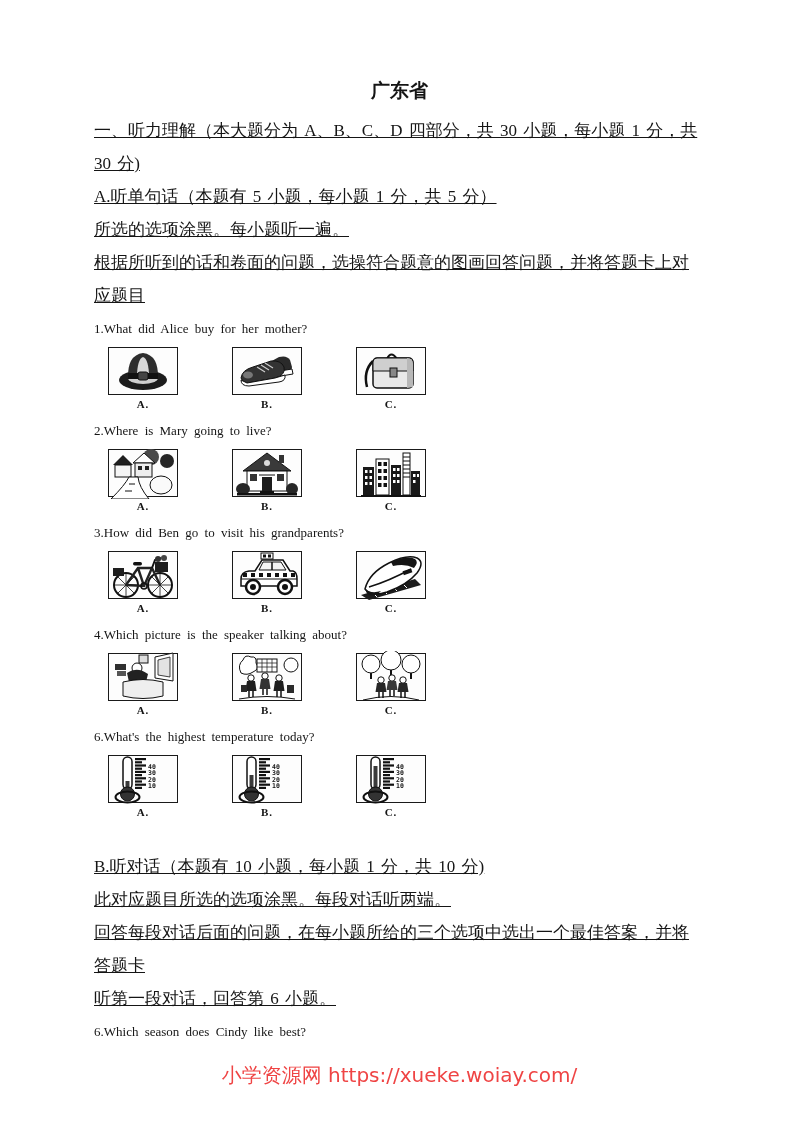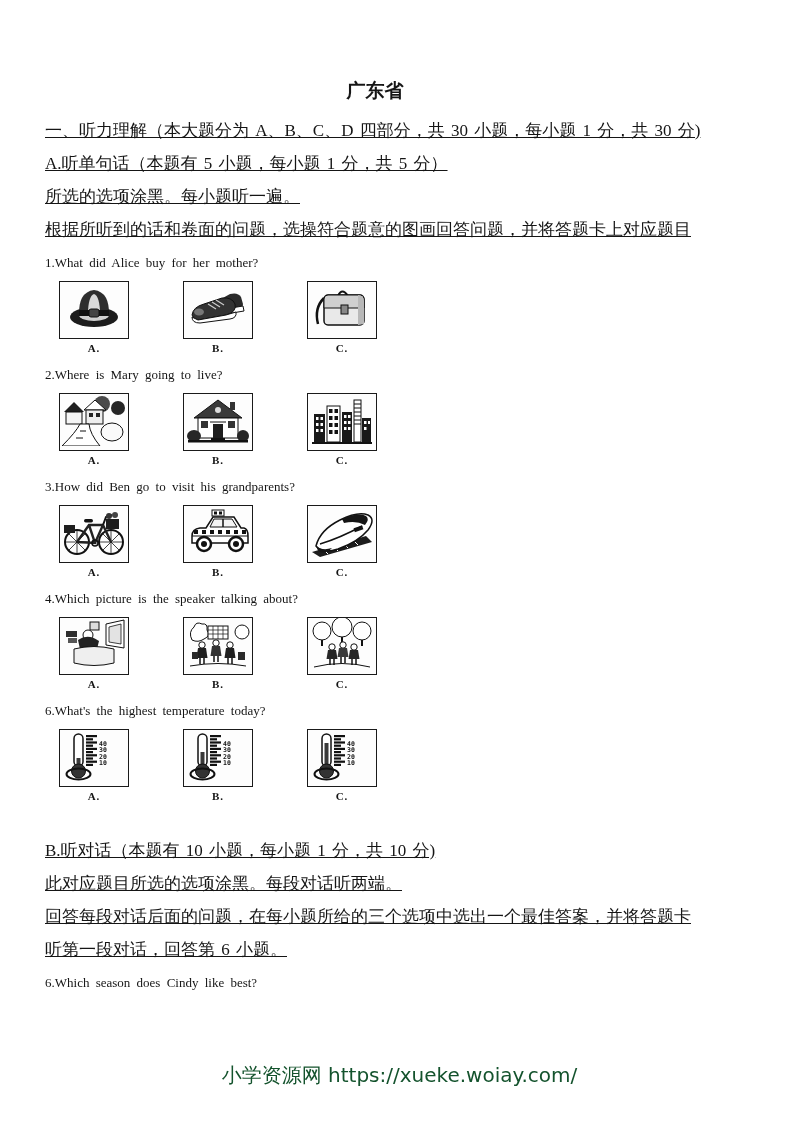--- a/index.html
+++ b/index.html
@@ -1,36 +1,36 @@
 <!DOCTYPE html>
 <html><head>
 <meta charset="utf-8">
 <style>
   html,body{margin:0;padding:0;background:#e8e8e8;}
   .page{
     width:793px;height:1122px;background:#ffffff;position:relative;
     font-family:"Liberation Serif","DejaVu Serif",serif;color:#151515;
     overflow:hidden;margin:0 auto;
   }
-  .content{padding:78px 88px 0 45px;}
+  .content{padding:78px 88px 0 94px;}
   .title{text-align:center;font-weight:bold;font-size:19px;line-height:26px;margin-bottom:10px;}
   .para{font-size:17px;line-height:33px;margin:0;word-spacing:2px;text-decoration:underline;}
   .qtext{font-size:13px;line-height:33px;margin:0;word-spacing:3px;}
   .optrow{display:flex;gap:54px;margin:2px 0 2px 14px;}
   .opt{display:flex;flex-direction:column;align-items:center;width:70px;}
   .imgbox{
-    width:70px;height:58px;border:1.6px solid #1a1a1a;box-sizing:border-box;
-    background:#fdfdfd;display:flex;align-items:flex-start;justify-content:center;
+    width:70px;height:48px;border:1.6px solid #1a1a1a;box-sizing:border-box;
+    background:#fdfdfd;display:flex;align-items:center;justify-content:center;
   }
   .imgbox svg{width:64px;height:52px;display:block;}
   .optlabel{font-size:11px;font-weight:bold;line-height:15px;margin-top:2px;letter-spacing:1px;}
   .secb{margin-top:30px;}
   .footer{
     position:absolute;left:6px;right:0;top:1062px;text-align:center;
-    color:#14532d;font-size:20px;font-family:"DejaVu Sans","Liberation Sans",sans-serif;
+    color:#ef4444;font-size:20px;font-family:"DejaVu Sans","Liberation Sans",sans-serif;
   }
   .thermo-num{font-size:6.5px;font-weight:bold;font-family:"DejaVu Sans Mono",monospace;fill:#111;}
 </style>
 </head>
 <body>
 
 <div class="page">
   <div class="content">
 
     <div class="title">广东省</div>

